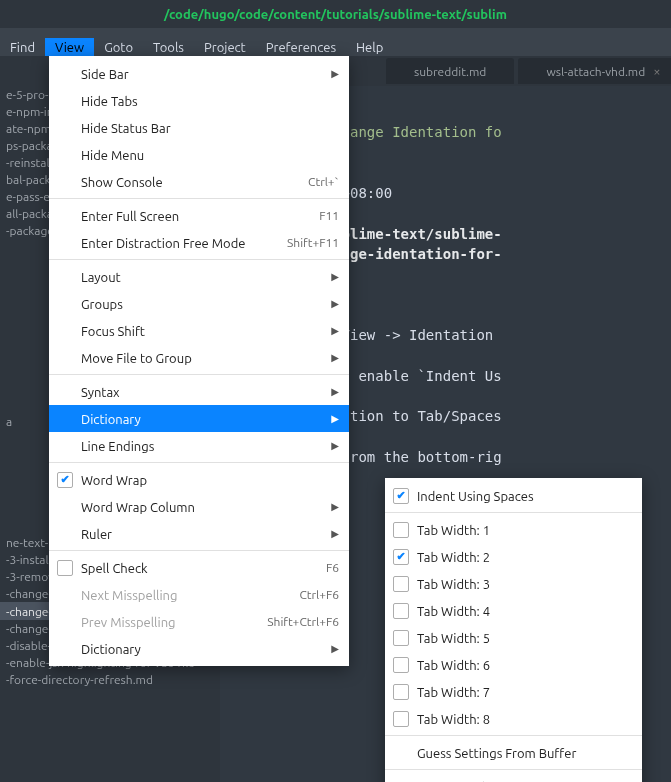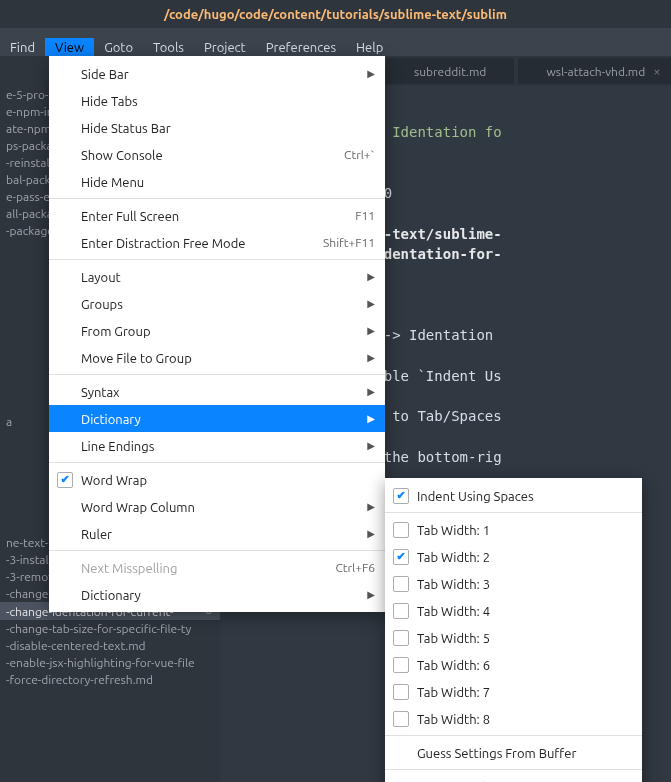--- a/index.html
+++ b/index.html
@@ -1,31 +1,31 @@
 <!DOCTYPE html>
 <html><head>
 <meta charset="utf-8">
 <style>
   * { margin: 0; padding: 0; box-sizing: border-box; }
   body { font-family: "Segoe UI", Ubuntu, Arial, sans-serif; font-size: 13px; background: #303841; color: #d8dee9; width: 671px; height: 782px; overflow: hidden; position: relative; }
-  .titlebar { background: #2e353d; color: #fdba74; height: 28px; line-height: 28px; text-align: center; font-weight: bold; font-size: 13px; overflow: hidden; white-space: nowrap; }
+  .titlebar { background: #2e353d; color: #22c55e; height: 28px; line-height: 28px; text-align: center; font-weight: bold; font-size: 13px; overflow: hidden; white-space: nowrap; }
   .menubar { background: #3b434c; height: 28px; display: flex; align-items: stretch; }
   .menu-item { padding: 0 10px; display: flex; align-items: center; color: #d8dee9; cursor: default; margin-top: 10px; }
   .menu-item.active { background: #0a84ff; color: #000000; }
   .tabbar { position: absolute; top: 56px; left: 0; right: 0; height: 30px; background: #2e353d; display: flex; align-items: center; padding-left: 386px; overflow: hidden; }
   .tab { height: 26px; padding: 0 28px; margin-right: 4px; display: flex; align-items: center; color: #9aa0a6; font-size: 12px; border-radius: 3px 3px 0 0; background: #262c33; white-space: nowrap; }
   .tab .close { margin-left: 8px; color: #777; font-size: 13px; }
   .sidebar { position: absolute; left: 0; top: 86px; width: 220px; bottom: 0; background: #2e353d; color: #a0a6ad; font-size: 12px; overflow: hidden; }
   .sidebar .file { padding: 2px 4px 2px 6px; white-space: nowrap; }
   .sidebar .file.sel { background: #4b5460; color: #e6e8ea; display: flex; align-items: center; }
   .sidebar .file.sel .dot { margin-left: auto; margin-right: 4px; color: #bfc3c7; }
   .editor { position: absolute; left: 220px; right: 0; top: 86px; bottom: 0; background: #303841; padding: 16px 12px; font-family: "Consolas","Menlo",monospace; font-size: 14px; line-height: 1.45; white-space: pre; overflow: hidden; }
   .str { color: #a3be8c; }
   .bold { color: #e6e8ea; font-weight: bold; }
-  .dropdown { position: absolute; left: 49px; top: 56px; width: 336px; background: #fff; color: #222; box-shadow: 0 4px 16px rgba(0,0,0,0.4); z-index: 10; padding: 4px 0; }
+  .dropdown { position: absolute; left: 49px; top: 56px; width: 300px; background: #fff; color: #222; box-shadow: 0 4px 16px rgba(0,0,0,0.4); z-index: 10; padding: 4px 0; }
   .drop-row { height: 27px; display: flex; align-items: center; padding: 0 10px 0 32px; position: relative; cursor: default; }
   .drop-row.highlight { background: #0a84ff; color: #fff; }
   .drop-row.disabled { color: #a2a2a2; }
   .drop-row .accel { margin-left: auto; font-size: 12px; color: #666; }
   .drop-row .arrow { margin-left: auto; font-size: 10px; color: #555; }
   .drop-row.highlight .arrow { color: #fff; }
   .drop-row .check { position: absolute; left: 8px; width: 16px; height: 16px; border: 1px solid #adadad; border-radius: 2px; background: #fff; display: flex; align-items: center; justify-content: center; }
   .drop-row .check.checked::after { content: "✔"; color: #0a84ff; font-size: 11px; font-weight: bold; }
   .sep { height: 1px; background: #e0e0e0; margin: 3px 0; }
   .submenu { position: absolute; left: 385px; top: 478px; width: 257px; background: #fff; color: #222; box-shadow: 0 4px 16px rgba(0,0,0,0.4); z-index: 11; padding: 4px 0; }
@@ -114,46 +114,46 @@
       <span>Side Bar</span>
       <span class="arrow">▶</span>
     </div>
     <div class="drop-row">
       <span>Hide Tabs</span>
     </div>
     <div class="drop-row">
       <span>Hide Status Bar</span>
     </div>
     <div class="drop-row">
+      <span>Hide Menu</span>
+    </div>
+    <div class="drop-row">
       <span>Show Console</span>
       <span class="accel">Ctrl+`</span>
     </div>
-    <div class="drop-row">
-      <span>Hide Menu</span>
-    </div>
     <div class="sep"></div>
     <div class="drop-row">
       <span>Enter Full Screen</span>
       <span class="accel">F11</span>
     </div>
     <div class="drop-row">
       <span>Enter Distraction Free Mode</span>
       <span class="accel">Shift+F11</span>
     </div>
     <div class="sep"></div>
     <div class="drop-row">
       <span>Layout</span>
       <span class="arrow">▶</span>
     </div>
     <div class="drop-row">
       <span>Groups</span>
       <span class="arrow">▶</span>
     </div>
     <div class="drop-row">
-      <span>From Group</span>
+      <span>Focus Shift</span>
       <span class="arrow">▶</span>
     </div>
     <div class="drop-row">
       <span>Move File to Group</span>
       <span class="arrow">▶</span>
     </div>
     <div class="sep"></div>
     <div class="drop-row">
       <span>Syntax</span>
       <span class="arrow">▶</span>
@@ -173,24 +173,33 @@
     </div>
     <div class="drop-row">
       <span>Word Wrap Column</span>
       <span class="arrow">▶</span>
     </div>
     <div class="drop-row">
       <span>Ruler</span>
       <span class="arrow">▶</span>
     </div>
     <div class="sep"></div>
+    <div class="drop-row">
+      <span class="check"></span>
+      <span>Spell Check</span>
+      <span class="accel">F6</span>
+    </div>
     <div class="drop-row disabled">
       <span>Next Misspelling</span>
       <span class="accel">Ctrl+F6</span>
     </div>
+    <div class="drop-row disabled">
+      <span>Prev Misspelling</span>
+      <span class="accel">Shift+Ctrl+F6</span>
+    </div>
     <div class="drop-row">
       <span>Dictionary</span>
       <span class="arrow">▶</span>
     </div>
   </div>
 <div class="submenu" id="submenu">
     <div class="drop-row">
       <span class="check checked"></span>
       <span>Indent Using Spaces</span>
     </div>

